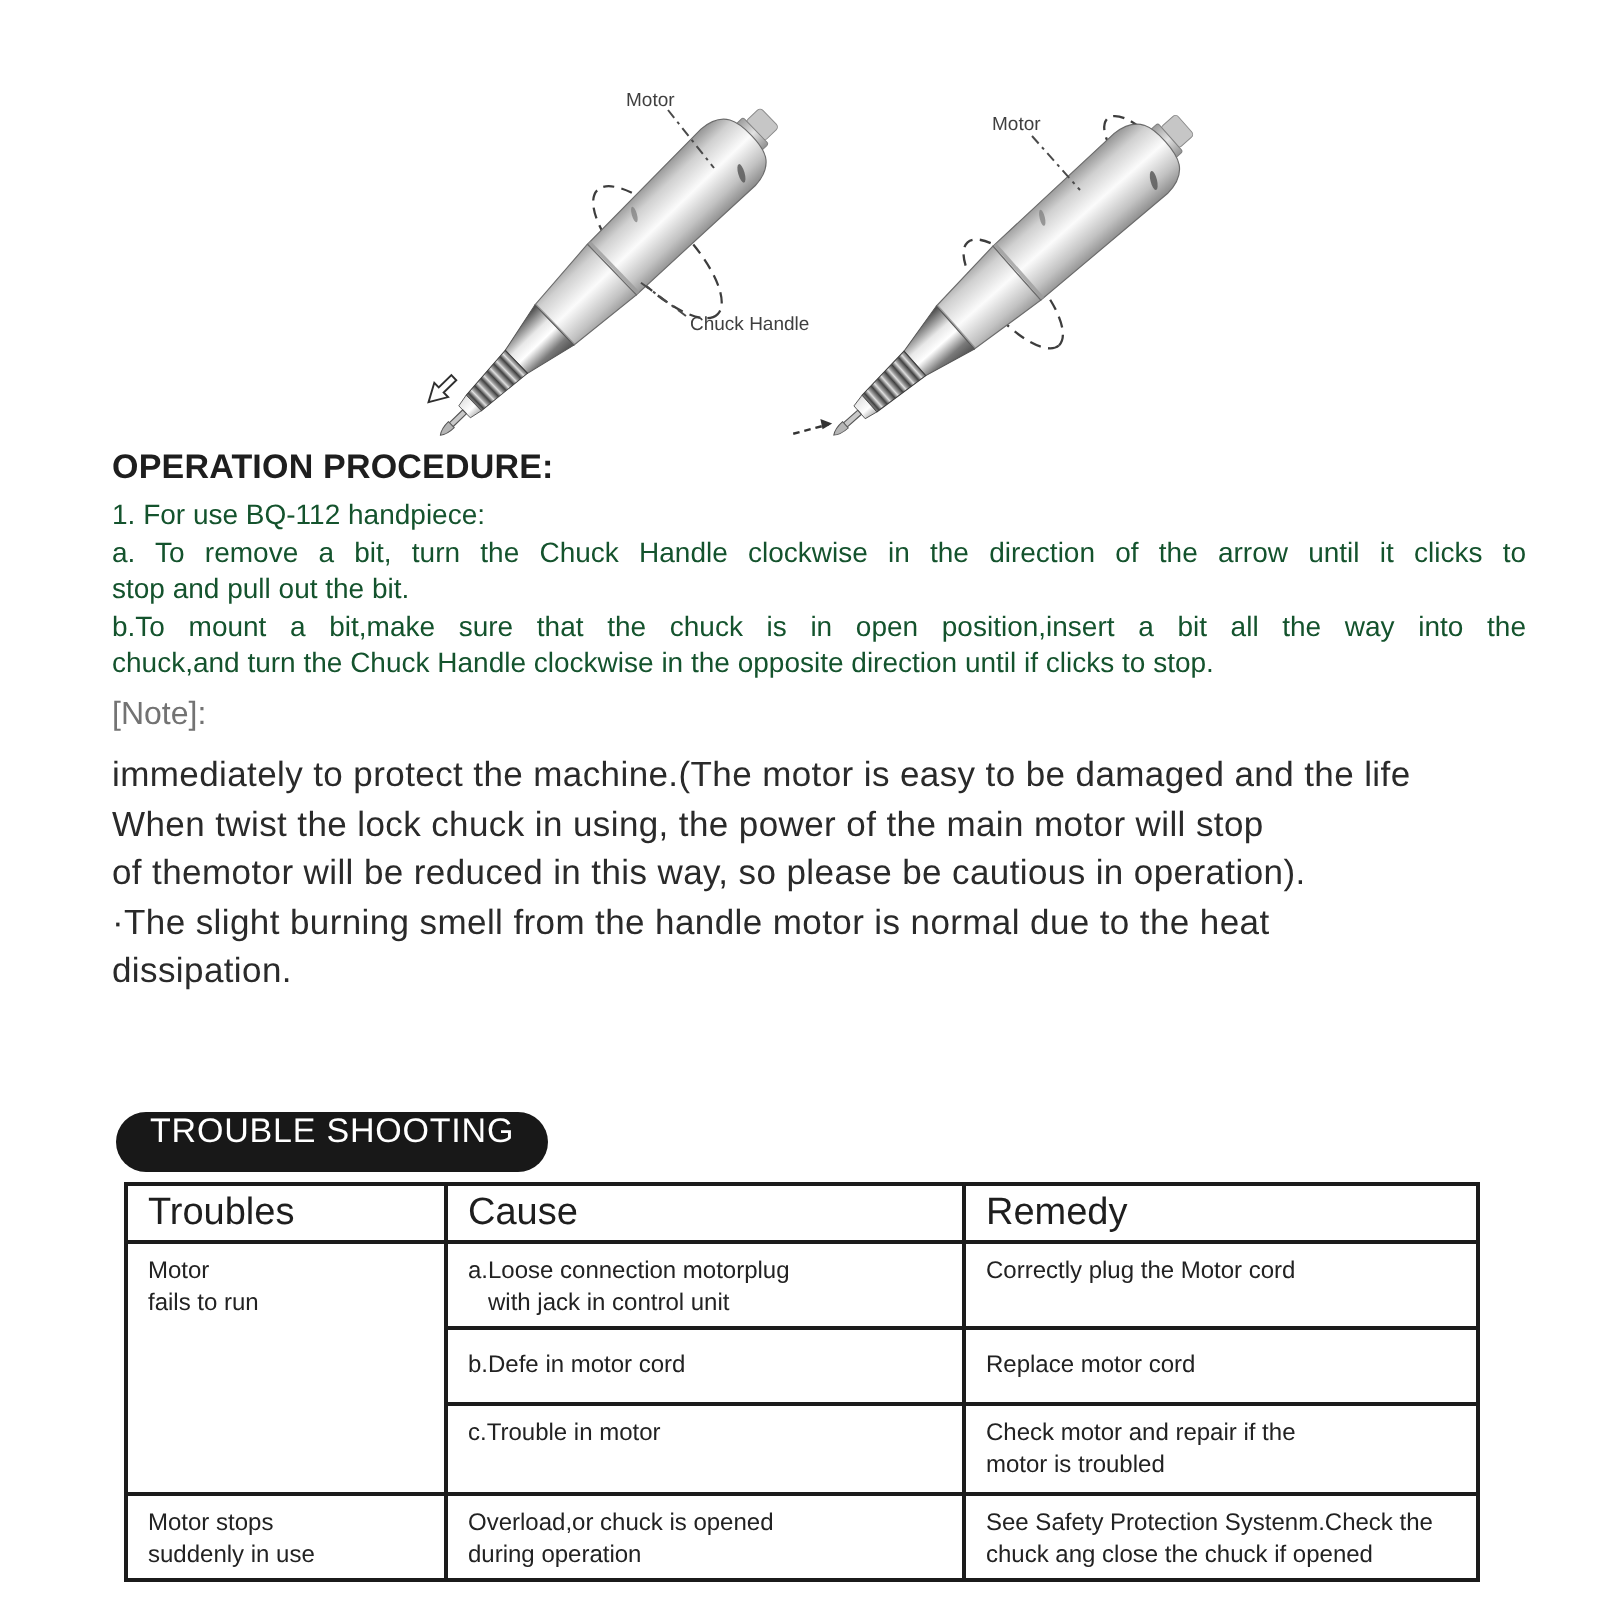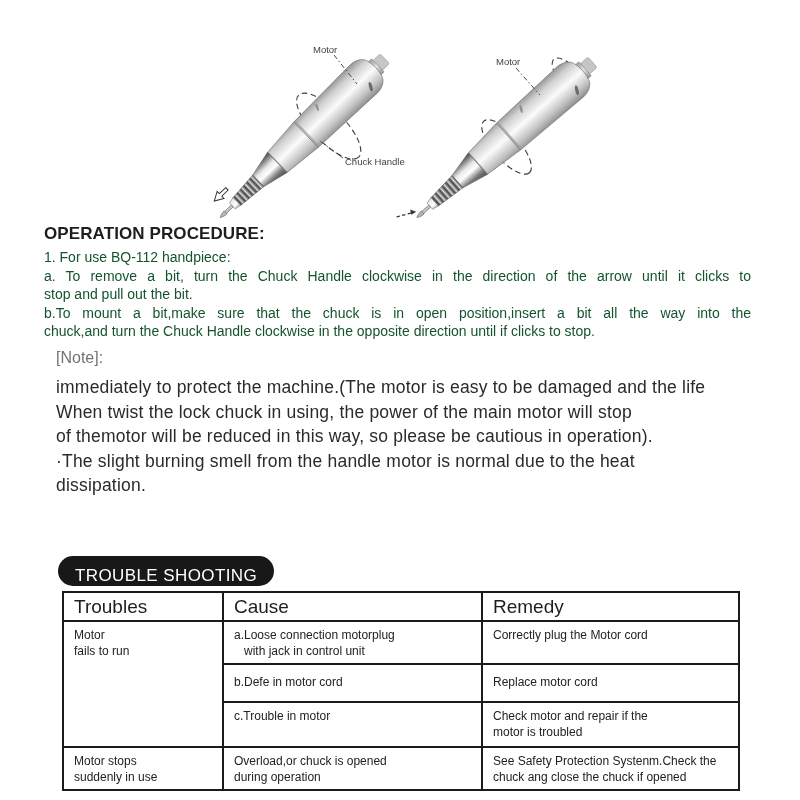--- a/index.html
+++ b/index.html
@@ -10,34 +10,34 @@
   }
   .page{position:relative;width:800px;height:800px;background:#fff;}
 
   
   .diagrams{position:absolute;left:0;top:8px;}
   .dash-ring{fill:none;stroke:#3d3d3d;stroke-width:1.4;stroke-dasharray:7 4.5;}
   .leader{stroke:#4a4a4a;stroke-width:1;stroke-dasharray:5 2.5 1.5 2.5;fill:none;}
   .diaglabel{font-family:"Liberation Sans",sans-serif;font-size:9.5px;fill:#3f3f3f;}
 
   
-  .op{position:absolute;left:44px;top:224px;width:707px;}
+  .op{position:absolute;left:56px;top:224px;width:707px;}
   .op-heading{margin:0 0 4px 0;font-size:17px;font-weight:bold;color:#1e1e1e;letter-spacing:0.1px;}
   .opline{font-size:14px;line-height:18.6px;white-space:nowrap;color:#14532d;}
   .opline.just{text-align:justify;text-align-last:justify;}
 
   
   .note{position:absolute;left:56px;top:349px;width:712px;}
   .note-heading{margin:0 0 8px 0;font-size:16px;font-weight:normal;color:#737373;}
   .noteline{font-size:17.5px;line-height:24.6px;letter-spacing:0.2px;white-space:nowrap;color:#2a2a2a;}
 
   
   .badge{
     position:absolute;left:58px;top:556px;height:30px;
-    display:inline-flex;align-items:flex-end;padding:0 17px;
+    display:inline-flex;align-items:flex-start;padding:0 17px;
     border-radius:15px;font-size:17px;letter-spacing:0.4px;
   }
 
   
   .ts{
     position:absolute;left:62px;top:591px;width:676px;
     border-collapse:collapse;table-layout:fixed;
   }
   .ts th,.ts td{border:2px solid #1b1b1b;}
   .ts th{

